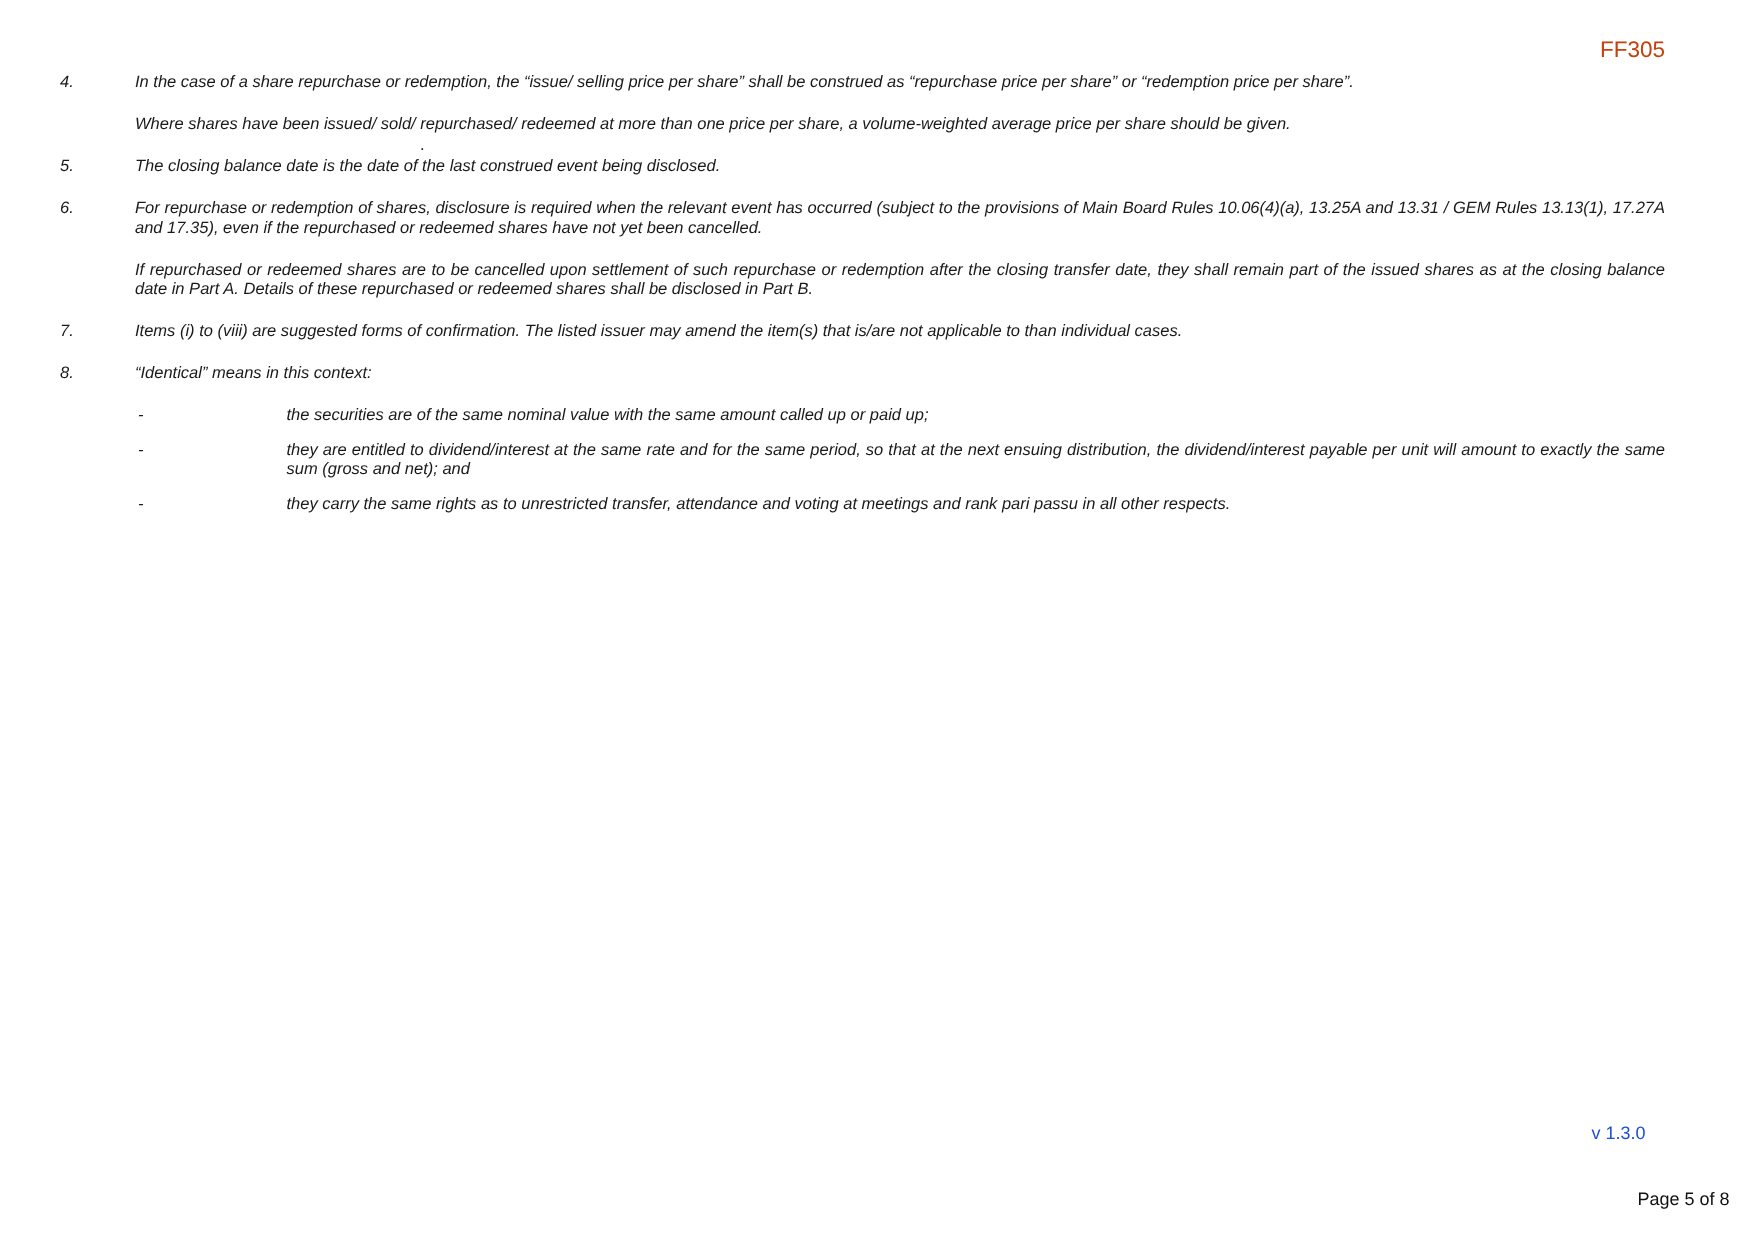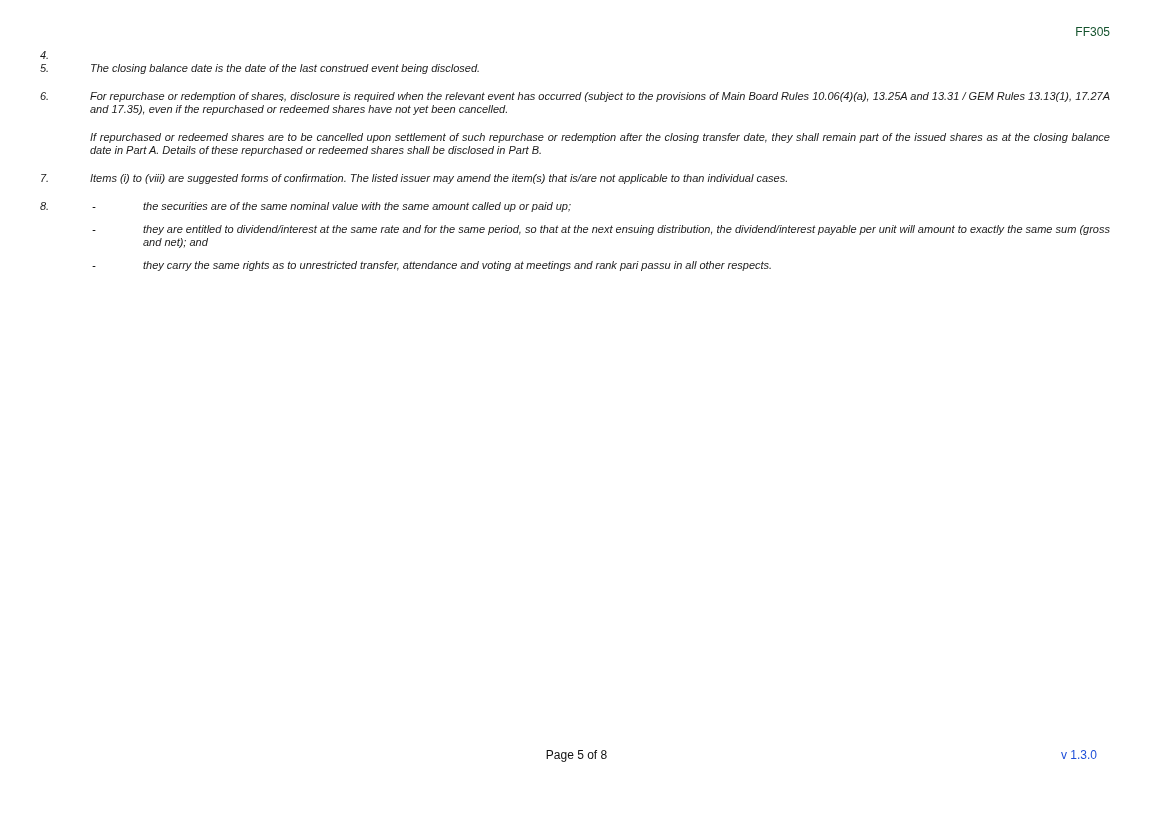--- a/index.html
+++ b/index.html
@@ -12,23 +12,23 @@
     background: #ffffff;
     position: relative;
     font-family: "Liberation Sans", sans-serif;
     color: #1a1a1a;
     overflow: hidden;
   }
   .form-code {
     position: absolute;
     top: 25px;
     right: 58px;
-    font-size: 12px;
+    font-size: 15px;
     font-style: normal;
-    color: #14532d;
+    color: #c2410c;
   }
   .content {
     position: absolute;
     left: 40px;
     top: 49px;
     width: 1070px;
   }
   .note {
     display: flex;
     align-items: flex-start;
@@ -67,36 +67,37 @@
     font-size: 11px;
     line-height: 13px;
   }
   .sub-text {
     flex: 1 1 auto;
     min-width: 0;
     font-style: italic;
     font-size: 11px;
     line-height: 13px;
     text-align: justify;
+    margin-left: 48px;
   }
   .stray-mark {
     position: absolute;
     left: 280px;
     top: 92px;
     font-size: 11px;
     line-height: 11px;
     font-style: normal;
     color: #111;
   }
   .footer-page {
     position: absolute;
-    top: 748px;
+    top: 792px;
     left: 0;
     width: 1153px;
-    text-align: center;
+    text-align: right;
     font-size: 12px;
     font-style: normal;
     color: #111;
   }
   .footer-version {
     position: absolute;
     top: 748px;
     right: 71px;
     font-size: 12px;
     font-style: normal;
@@ -108,20 +109,22 @@
 
 <div class="form-code">FF305</div>
 
 <div class="stray-mark">.</div>
 
 <div class="content">
 
   <div class="note">
     <div class="note-num">4.</div>
     <div class="note-body">
+      <p>In the case of a share repurchase or redemption, the “issue/ selling price per share” shall be construed as “repurchase price per share” or “redemption price per share”.</p>
+      <p>Where shares have been issued/ sold/ repurchased/ redeemed at more than one price per share, a volume-weighted average price per share should be given.</p>
     </div>
   </div>
 
   <div class="note">
     <div class="note-num">5.</div>
     <div class="note-body">
       <p>The closing balance date is the date of the last construed event being disclosed.</p>
     </div>
   </div>
 
@@ -136,20 +139,21 @@
   <div class="note">
     <div class="note-num">7.</div>
     <div class="note-body">
       <p>Items (i) to (viii) are suggested forms of confirmation. The listed issuer may amend the item(s) that is/are not applicable to than individual cases.</p>
     </div>
   </div>
 
   <div class="note">
     <div class="note-num">8.</div>
     <div class="note-body">
+      <p>“Identical” means in this context:</p>
       <div class="sub-items">
         <div class="sub-item">
           <div class="sub-marker">-</div>
           <div class="sub-text">the securities are of the same nominal value with the same amount called up or paid up;</div>
         </div>
         <div class="sub-item">
           <div class="sub-marker">-</div>
           <div class="sub-text">they are entitled to dividend/interest at the same rate and for the same period, so that at the next ensuing distribution, the dividend/interest payable per unit will  amount to exactly the same sum (gross and net); and</div>
         </div>
         <div class="sub-item">

